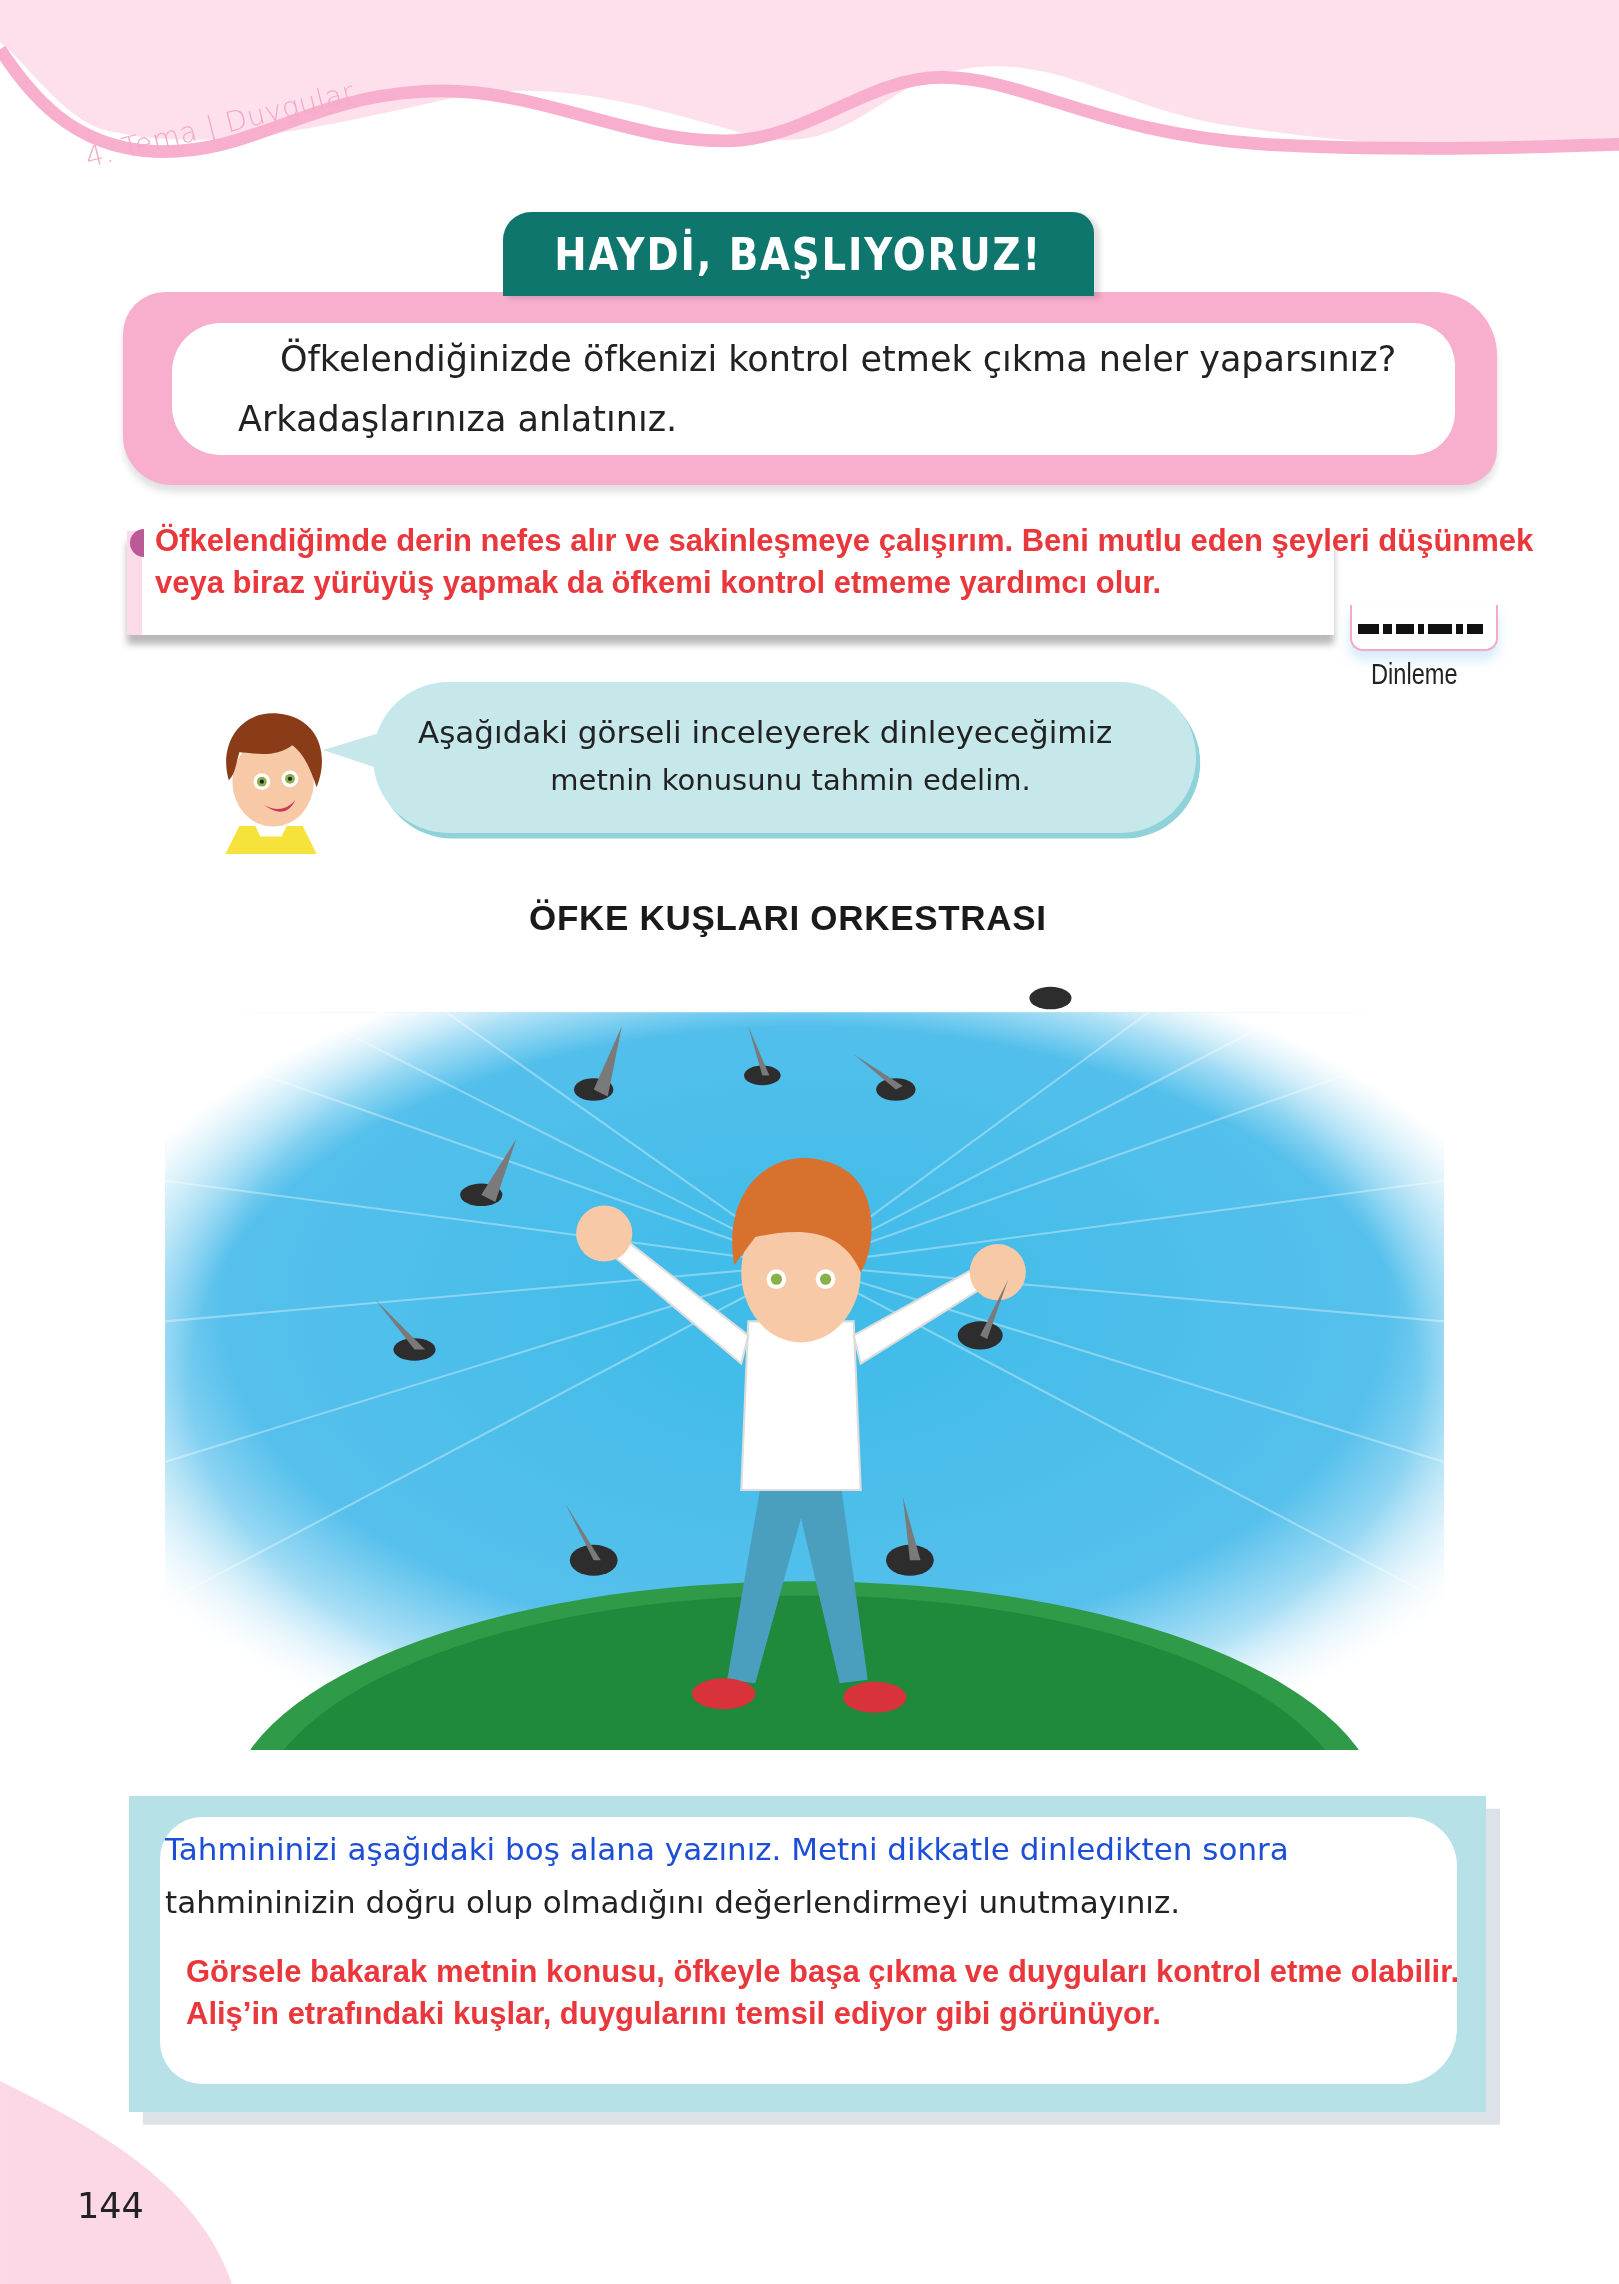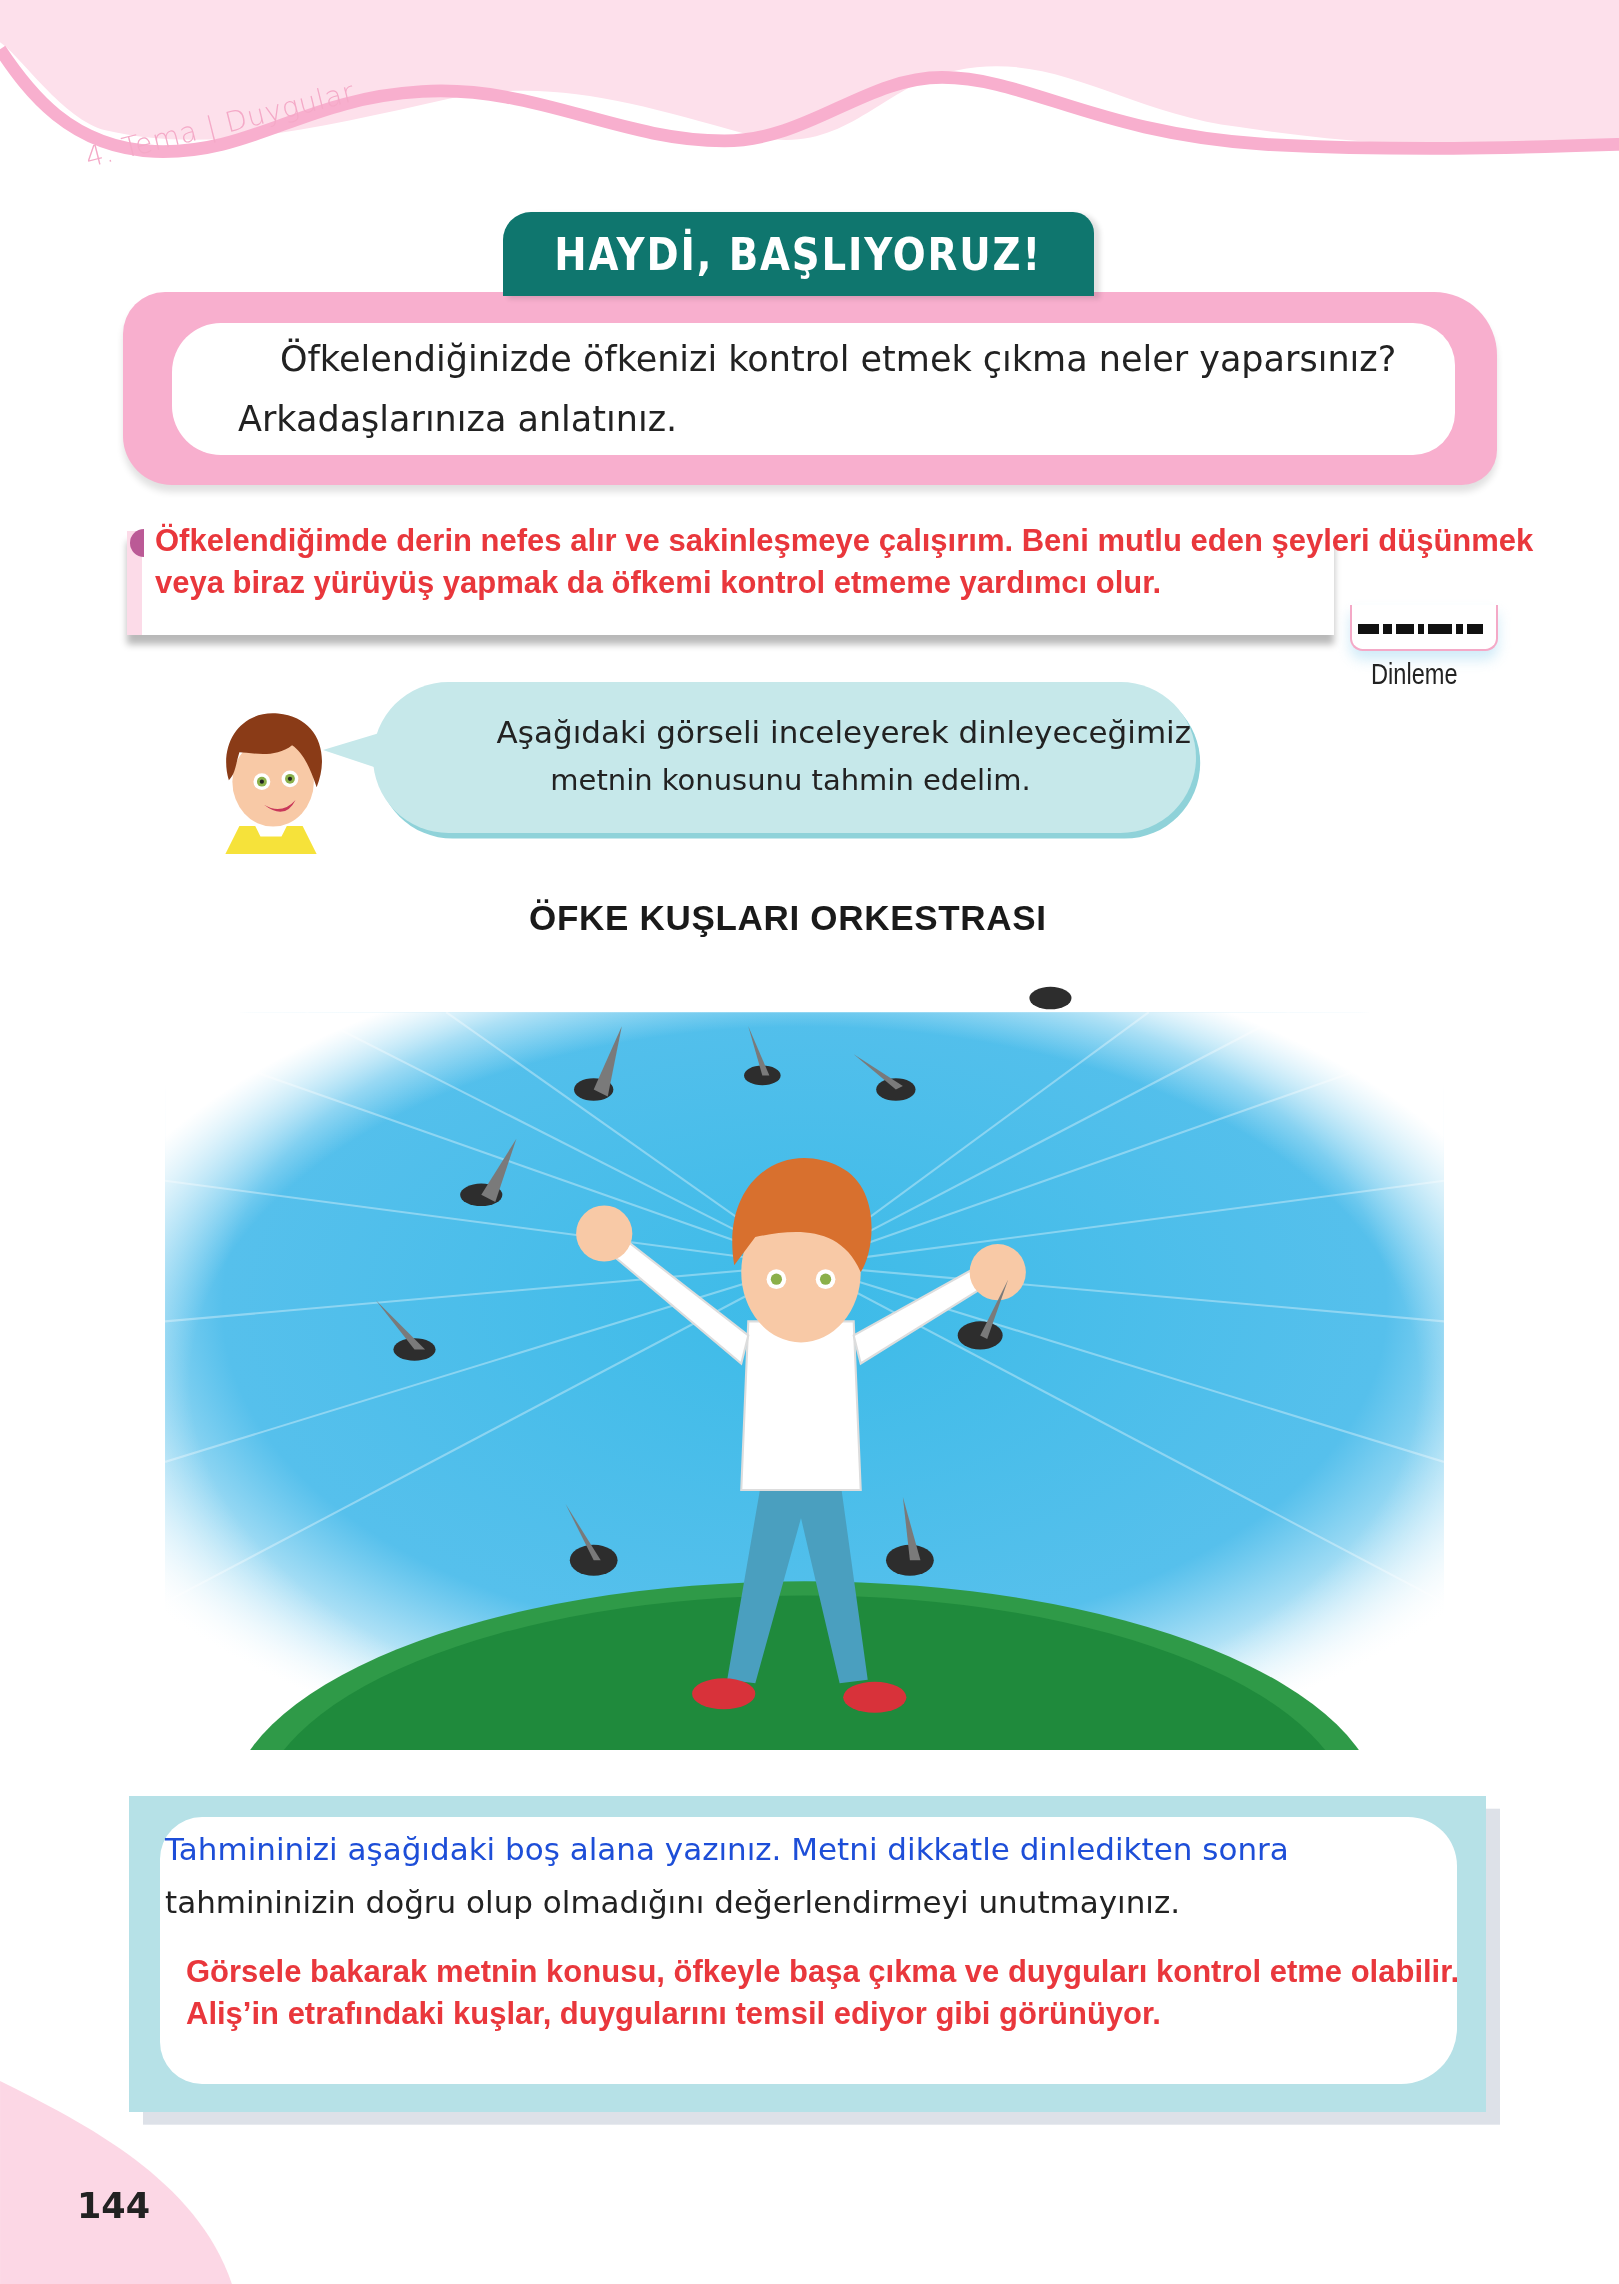--- a/index.html
+++ b/index.html
@@ -80,21 +80,21 @@
   .bubble {
     left: 373px; top: 682px; width: 823px; height: 151px;
     background: #c6e8ea; border-radius: 77px;
     box-shadow: 4.2px 5.6px 0 #8fd2d9;
   }
   .bubble-tail {
     left: 323px; top: 731px; width: 0; height: 0;
     border-top: 19.7px solid transparent; border-bottom: 21px solid transparent;
     border-right: 63px solid #c6e8ea;
   }
-  .bubble-line1 { left: 418px; top: 714px; width: 773px; text-align: right; font-size: 31px; color: #222; }
+  .bubble-line1 { left: 418px; top: 714px; width: 773px; text-align: left; font-size: 31px; color: #222; }
   .bubble-line2 { left: 404px; top: 763px; width: 773px; text-align: center; font-size: 29px; color: #222; }
 
   
   #kid-avatar { left: 211px; top: 703px; width: 120px; height: 151px; }
 
   
   .story-title {
     left: 529px; top: 898px; font-size: 35px; font-weight: bold; color: #1a1a1a;
     font-family: "Liberation Sans", sans-serif; letter-spacing: 0.7px;
   }
@@ -112,21 +112,21 @@
   .guess-inner {
     left: 160px; top: 1817px; width: 1297px; height: 267px; background: #ffffff;
     border-radius: 42px 49px 56px 42px;
   }
   .guess-line1 { left: 165px; top: 1831px; font-size: 31px; color: #1d4ed8; }
   .guess-line2 { left: 165px; top: 1884px; font-size: 31px; color: #222; }
   .answer2-text { left: 172px; top: 1951px; width: 1286px; line-height: 42px; }
 
   
   #corner { left: 0; top: 2081px; width: 239px; height: 203px; }
-  .page-number { left: 77px; top: 2186px; font-size: 35px; color: #222; font-family: "DejaVu Sans", sans-serif; font-weight: 700; }
+  .page-number { left: 77px; top: 2186px; font-size: 35px; color: #222; font-family: "DejaVu Sans", sans-serif; font-weight: 400; }
 </style>
 </head>
 <body>
 
 <svg id="header-waves" class="abs" viewBox="0 0 2304 240" preserveAspectRatio="none">
   <path d="M0,0 H2304 V200 C2150,215 1950,210 1760,180 C1600,160 1500,70 1360,100 C1250,120 1200,230 1060,190 C900,145 780,110 640,140 C460,180 300,220 150,185 C90,170 30,80 0,60 Z" fill="#fde0eb"></path>
   <path d="M0,70 C40,130 100,210 220,215 C360,220 430,140 600,130 C760,120 880,200 1030,200 C1150,200 1230,110 1340,110 C1460,110 1560,190 1800,205 C2000,215 2150,210 2304,205" fill="none" stroke="#f8afce" stroke-width="18"></path>
 </svg>
 
 <div class="abs theme-label">4. Tema | Duygular</div>

